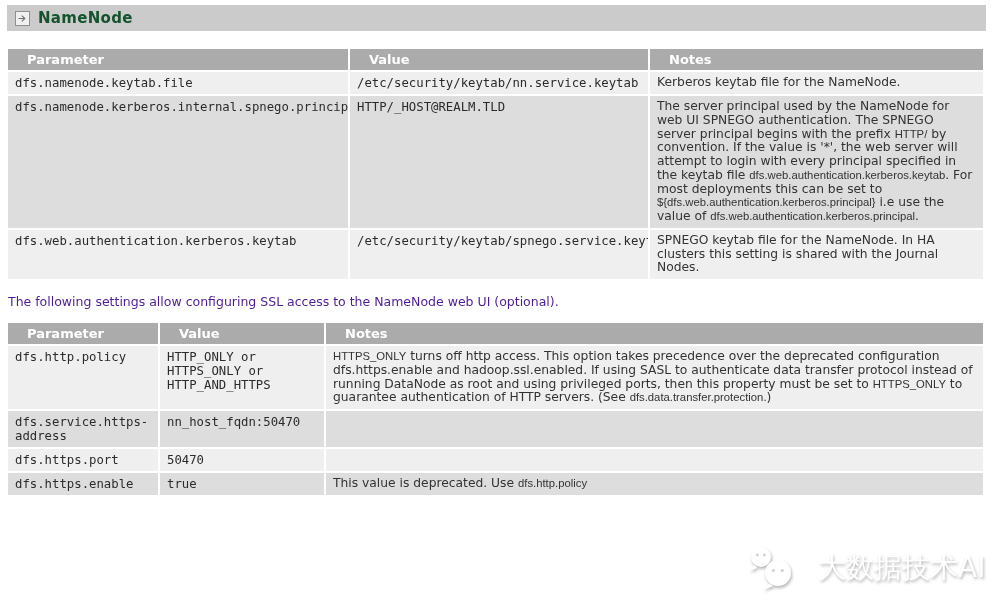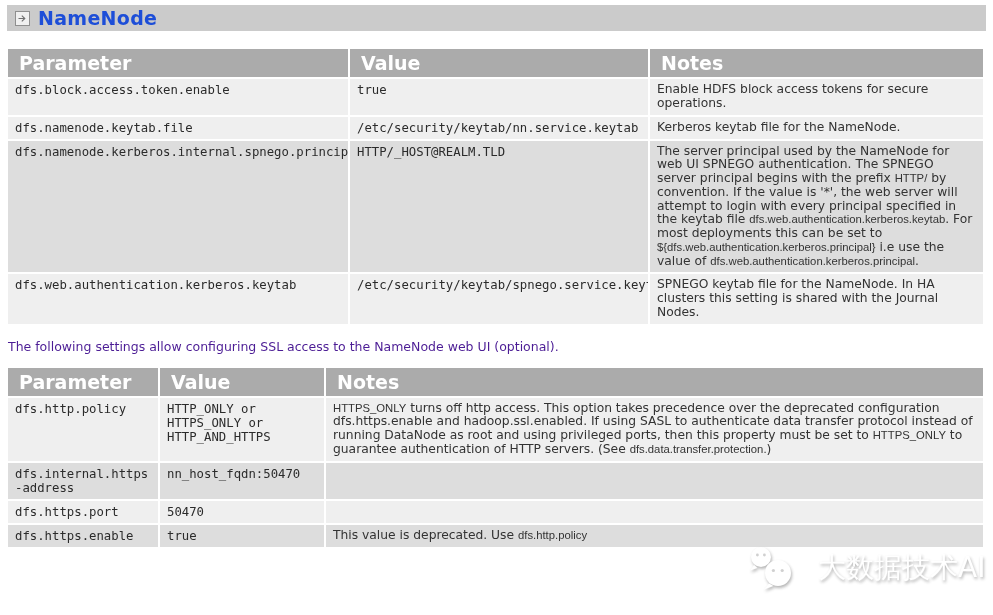--- a/index.html
+++ b/index.html
@@ -10,30 +10,30 @@
   }
   
   .titlebar {
     background:#cbcbcb; height:26px; display:flex; align-items:center;
     gap:8px; padding:0 8px; margin-bottom:16px;
   }
   .toggle-box {
     width:13px; height:13px; background:#f0f0f0; border:1px solid #8f8f8f;
     display:inline-flex; align-items:center; justify-content:center; flex:none;
   }
-  .title-text { font-weight:bold; font-size:19px; color:#1d4ed8; letter-spacing:.3px; }
+  .title-text { font-weight:bold; font-size:15px; color:#14532d; letter-spacing:.3px; }
 
   
   table.cfg {
     border-collapse:separate; border-spacing:2px;
     table-layout:fixed; width:979px; margin-left:-1px;
   }
   table.cfg th {
     background:#ababab; color:#ffffff; text-align:left;
-    font-size:19px; font-weight:bold; padding:3px 11px;
+    font-size:13px; font-weight:bold; padding:3px 19px;
   }
   table.cfg td { vertical-align:top; padding:4px 7px; font-size:12.3px; }
   tr.light td { background:#efefef; }
   tr.dark  td { background:#dddddd; }
   .mono { font-family:"DejaVu Sans Mono", monospace; font-size:11.5px; color:#2b2b2b; }
   .nowrap { white-space:nowrap; overflow:hidden; }
   .pre { white-space:pre-line;margin-top:44px; }
   .brk { word-break:break-word; overflow-wrap:anywhere; }
   .notes { line-height:1.12; }
   .code { font-family:Liberation Sans, sans-serif; font-size:11.3px; }
@@ -71,25 +71,20 @@
     </colgroup>
   <thead>
     <tr>
       <th>Parameter</th>
       <th>Value</th>
       <th>Notes</th>
     </tr>
   </thead>
   <tbody>
     <tr class="light">
-      <td class="mono nowrap">dfs.block.access.token.enable</td>
-      <td class="mono nowrap">true</td>
-      <td class="notes"><span>Enable HDFS block access tokens for secure operations.</span></td>
-    </tr>
-    <tr class="light">
       <td class="mono nowrap">dfs.namenode.keytab.file</td>
       <td class="mono nowrap">/etc/security/keytab/nn.service.keytab</td>
       <td class="notes"><span>Kerberos keytab file for the NameNode.</span></td>
     </tr>
     <tr class="dark">
       <td class="mono nowrap">dfs.namenode.kerberos.internal.spnego.principal</td>
       <td class="mono nowrap">HTTP/_HOST@REALM.TLD</td>
       <td class="notes"><span>The server principal used by the NameNode for web UI SPNEGO authentication. The SPNEGO server principal begins with the prefix </span><span class="code">HTTP/</span><span> by convention. If the value is '*', the web server will attempt to login with every principal specified in the keytab file </span><span class="code">dfs.web.authentication.kerberos.keytab</span><span>. For most deployments this can be set to </span><span class="code">${dfs.web.authentication.kerberos.principal}</span><span> i.e use the value of </span><span class="code">dfs.web.authentication.kerberos.principal</span><span>.</span></td>
     </tr>
     <tr class="light">
@@ -117,21 +112,21 @@
   </thead>
   <tbody>
     <tr class="light">
       <td class="mono brk">dfs.http.policy</td>
       <td class="mono pre">HTTP_ONLY or
 HTTPS_ONLY or
 HTTP_AND_HTTPS</td>
       <td class="notes"><span class="code">HTTPS_ONLY</span><span> turns off http access. This option takes precedence over the deprecated configuration dfs.https.enable and hadoop.ssl.enabled. If using SASL to authenticate data transfer protocol instead of running DataNode as root and using privileged ports, then this property must be set to </span><span class="code">HTTPS_ONLY</span><span> to guarantee authentication of HTTP servers. (See </span><span class="code">dfs.data.transfer.protection.</span><span>)</span></td>
     </tr>
     <tr class="dark">
-      <td class="mono brk">dfs.internal.https-address</td>
+      <td class="mono brk">dfs.service.https-address</td>
       <td class="mono nowrap">nn_host_fqdn:50470</td>
       <td class="notes"></td>
     </tr>
     <tr class="light">
       <td class="mono brk">dfs.https.port</td>
       <td class="mono nowrap">50470</td>
       <td class="notes"></td>
     </tr>
     <tr class="dark">
       <td class="mono brk">dfs.https.enable</td>

